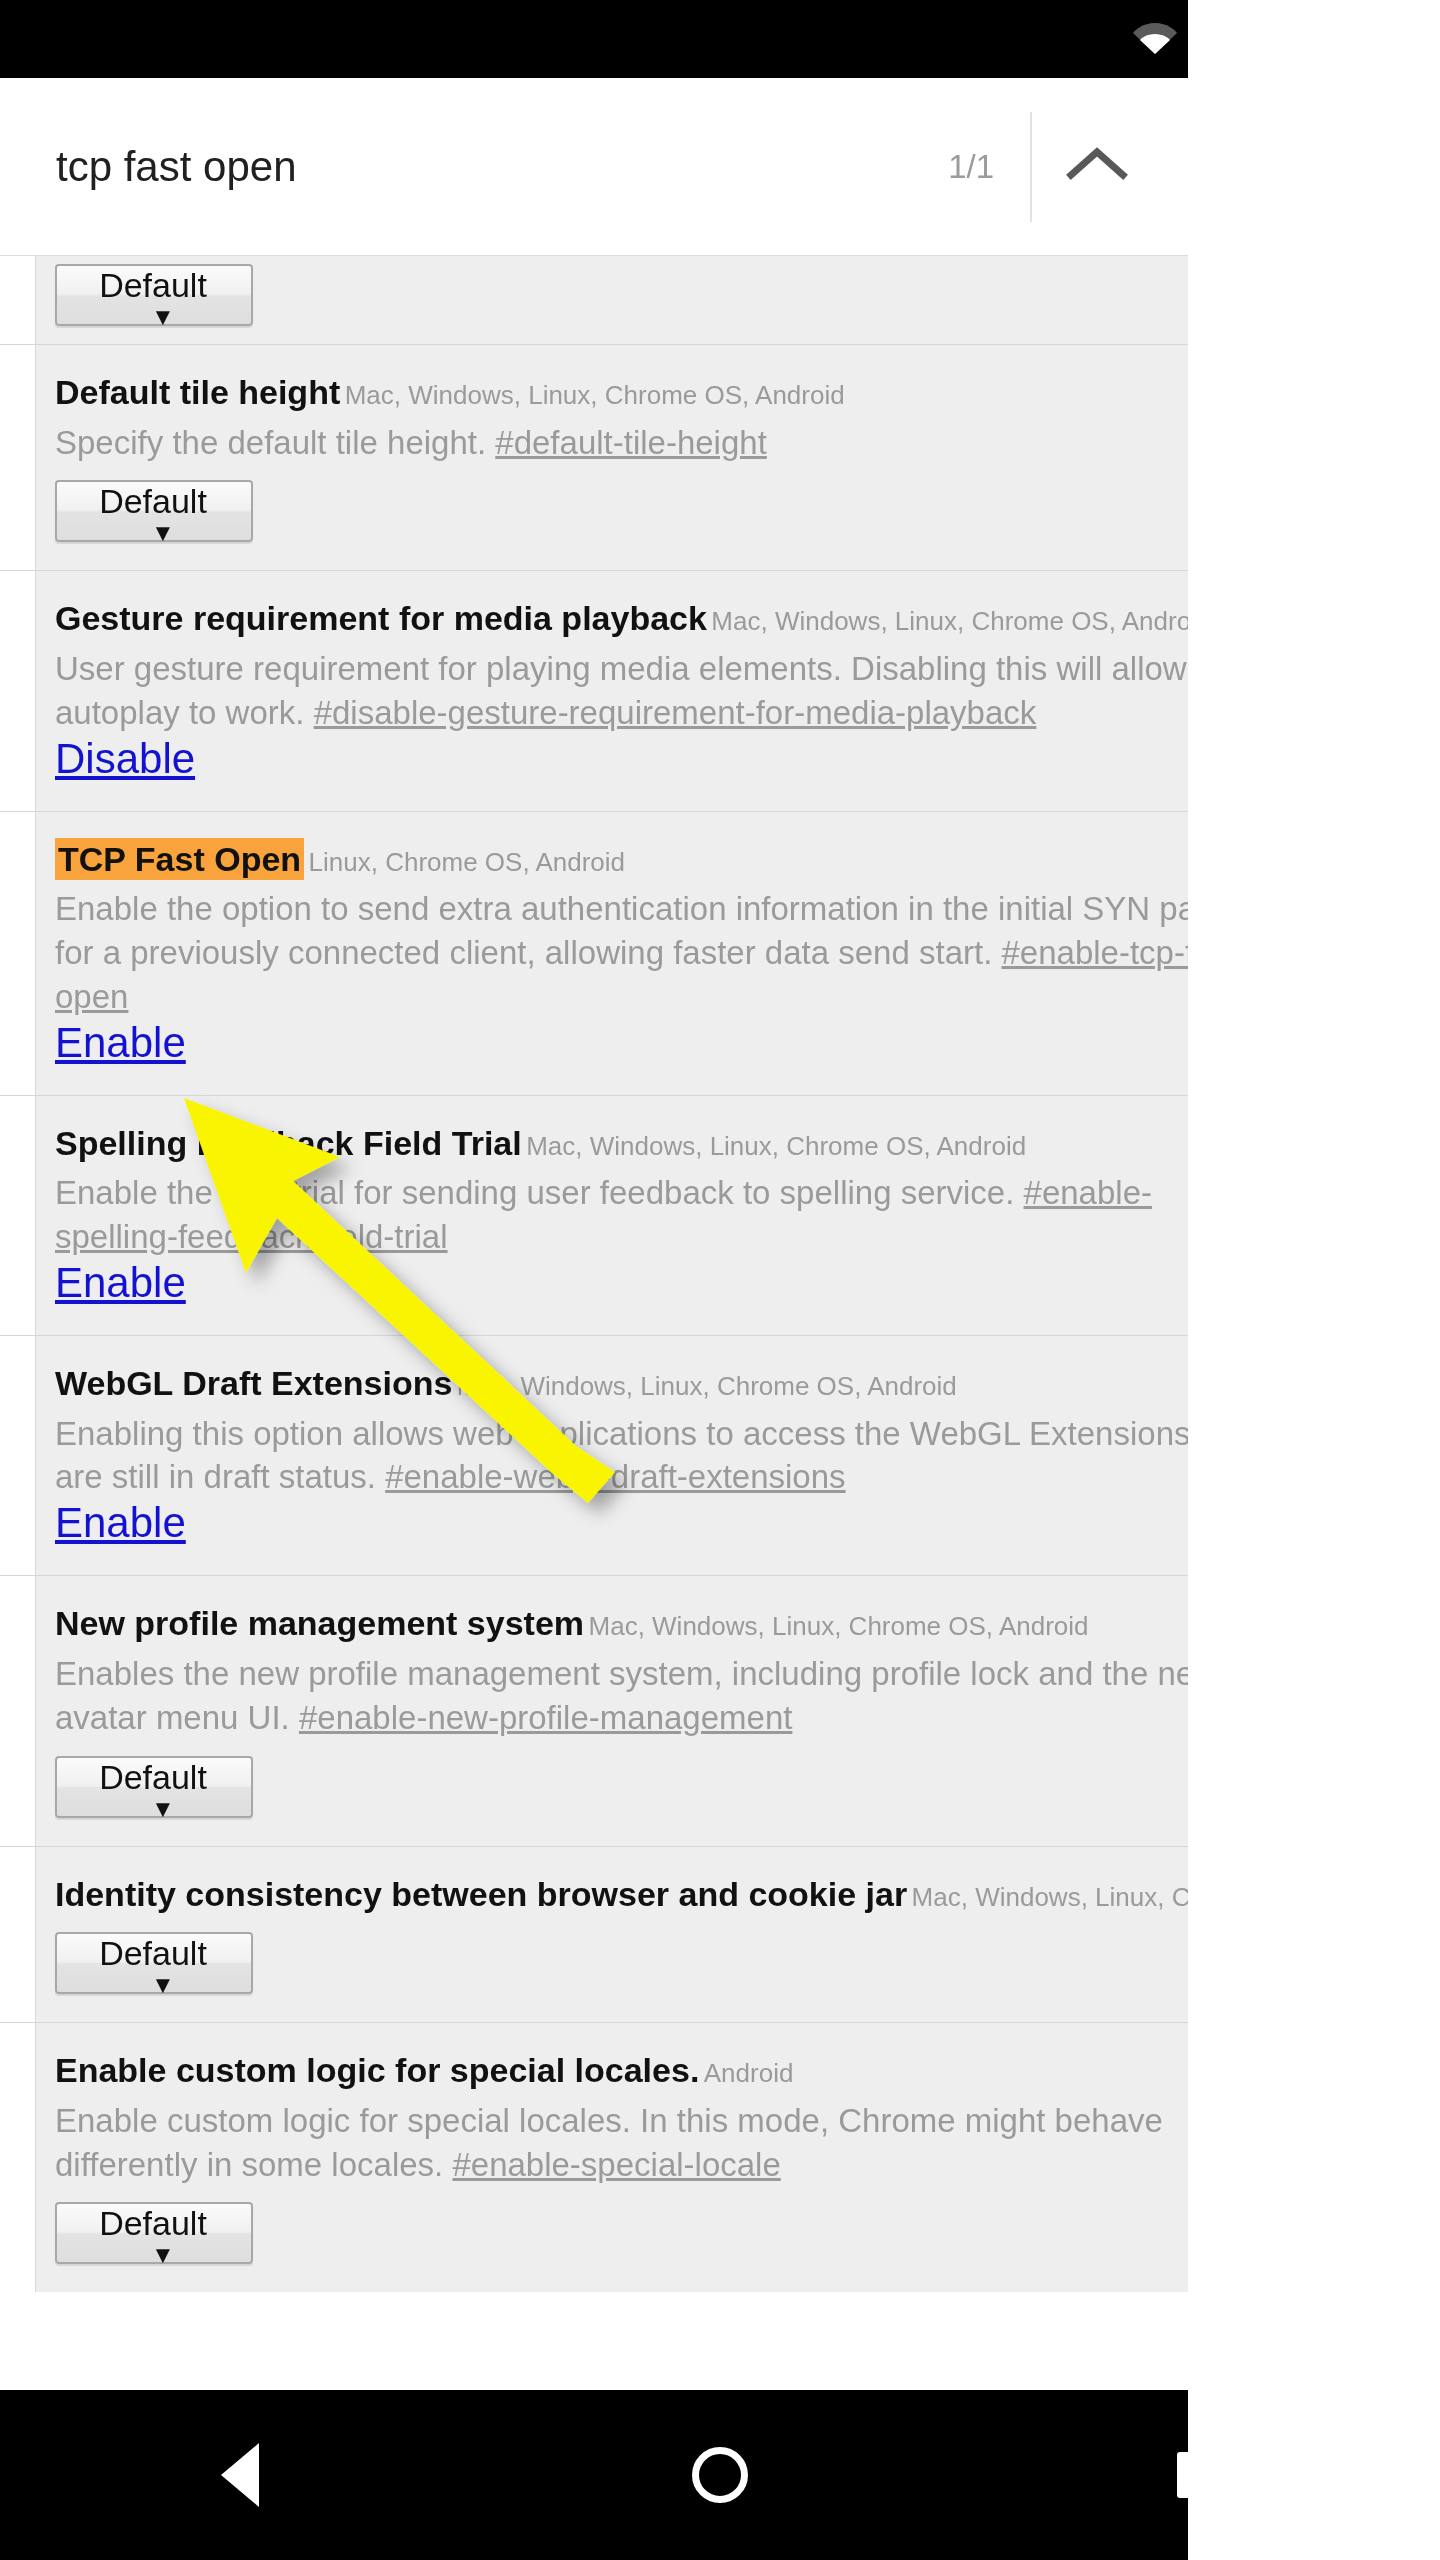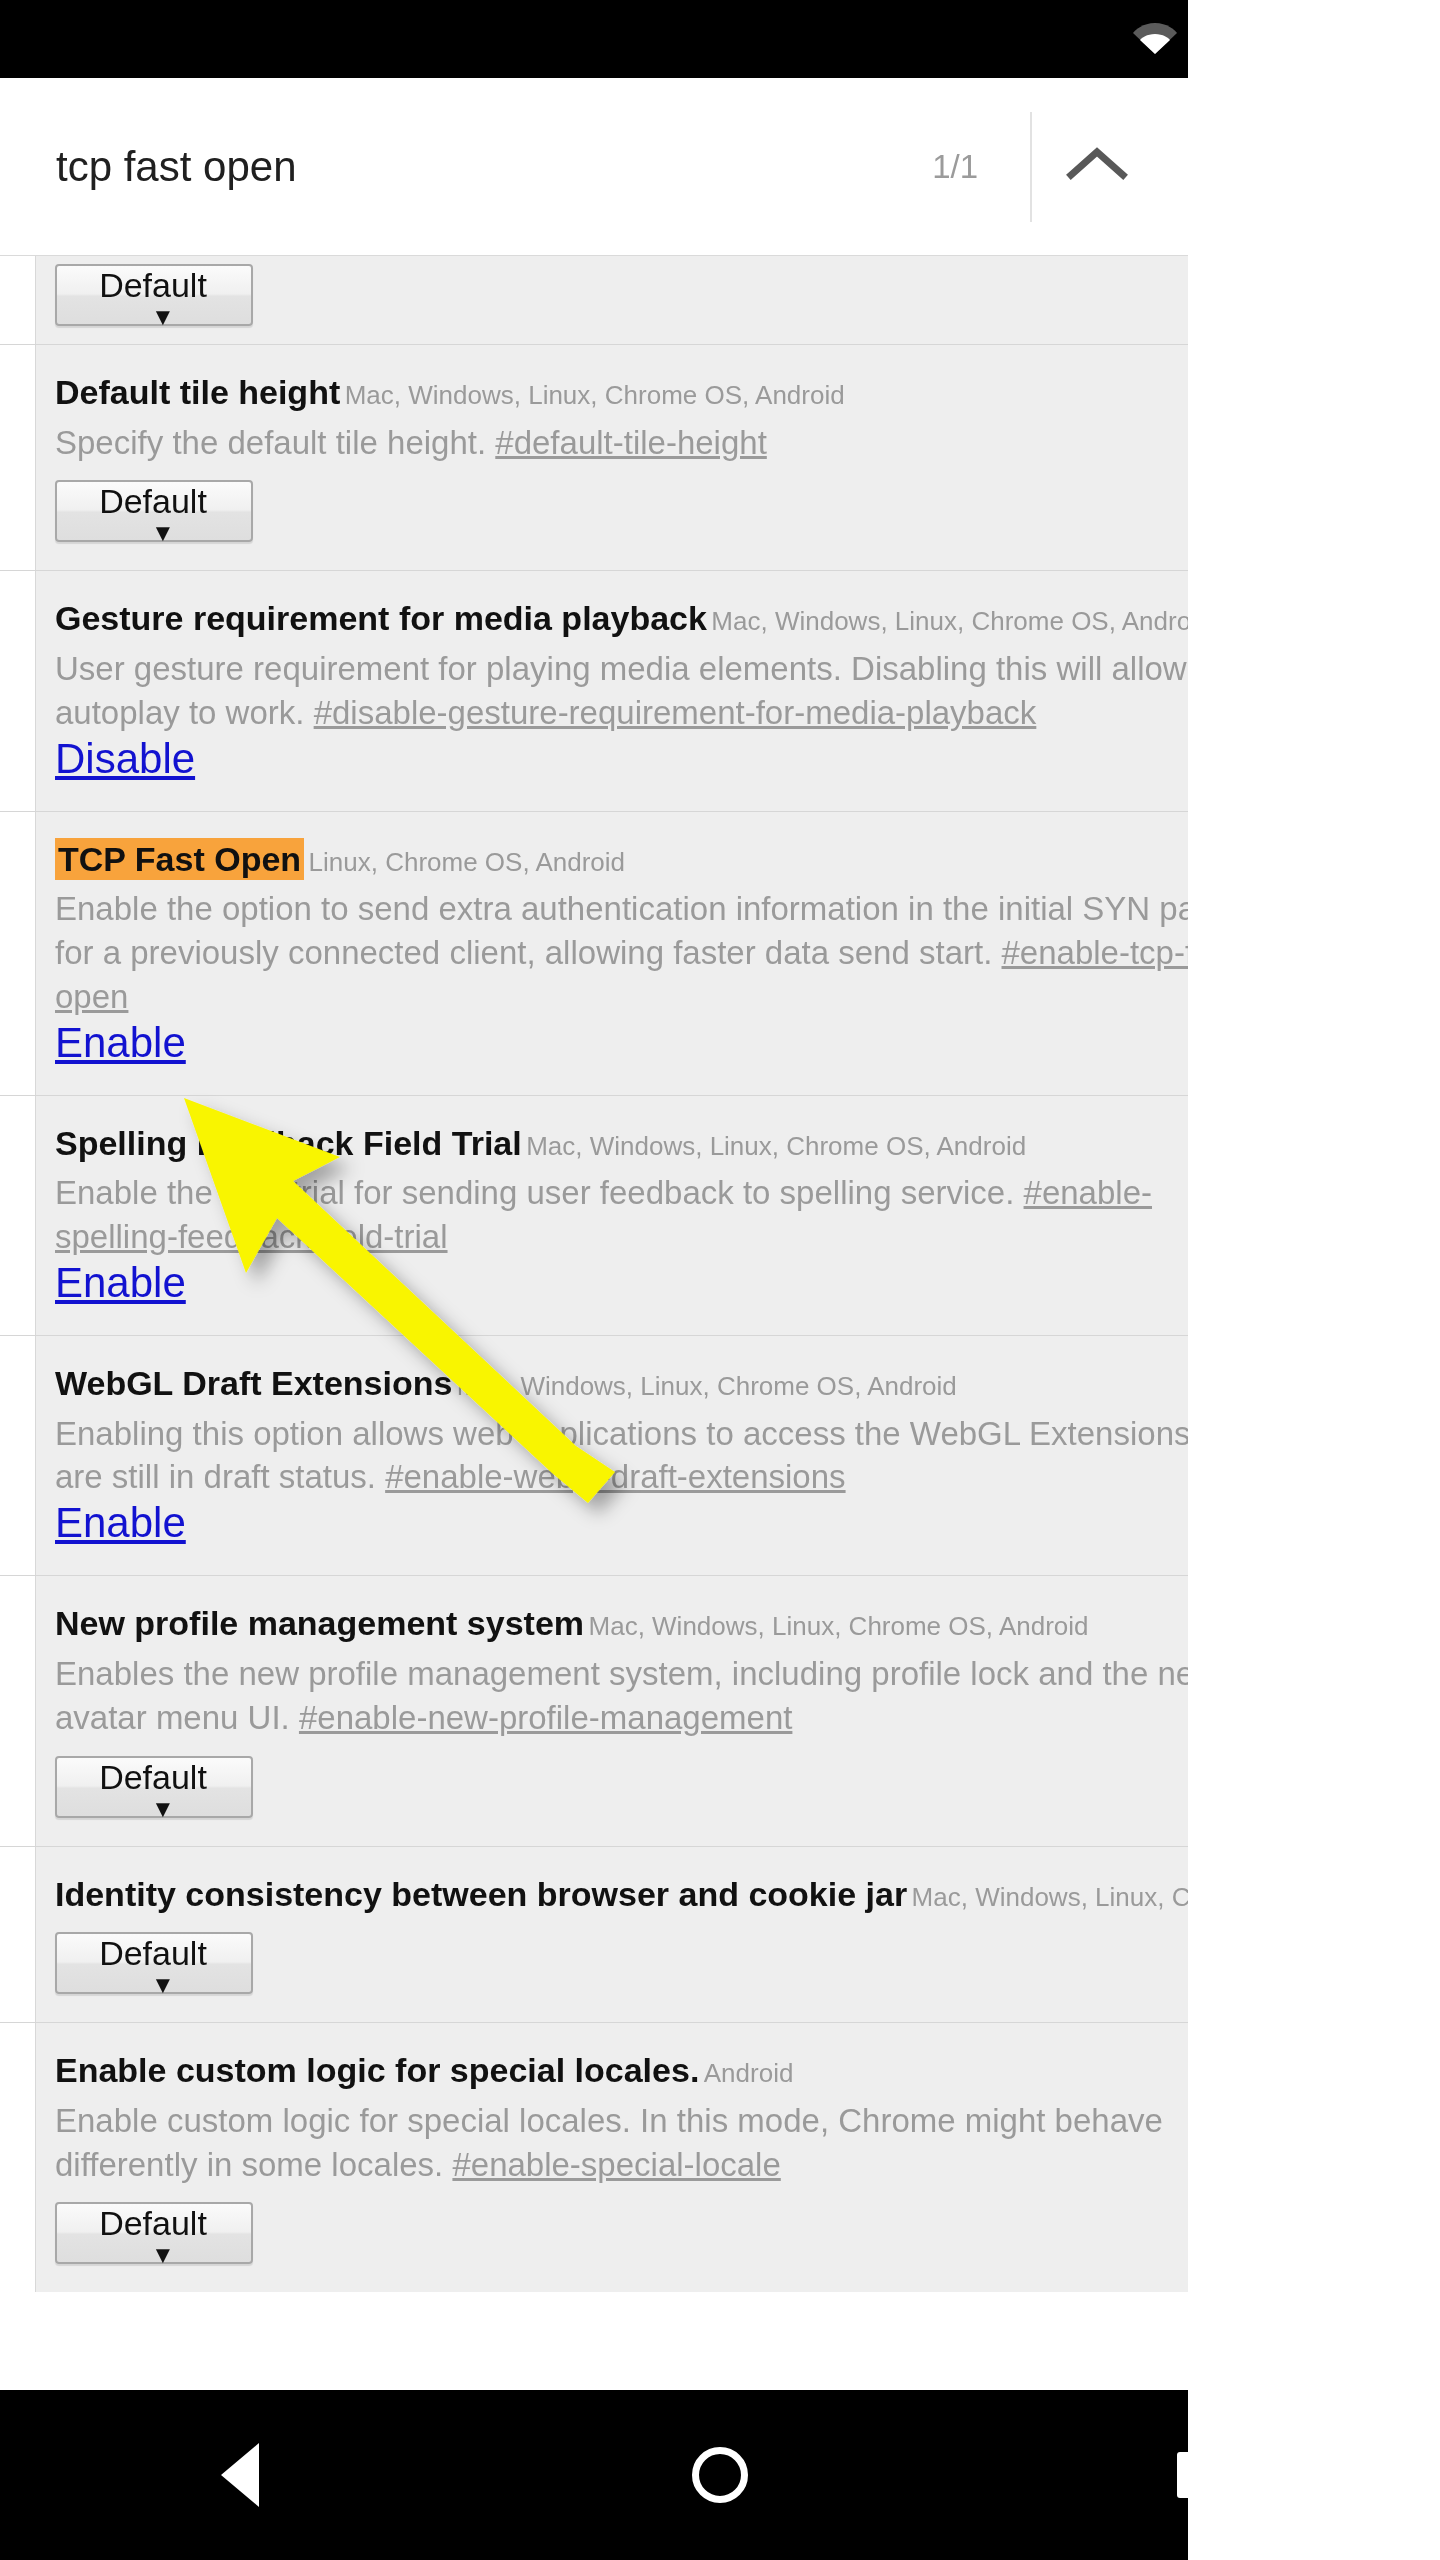--- a/index.html
+++ b/index.html
@@ -34,21 +34,21 @@
     position: absolute; left: 0; top: 78px; width: 1440px; height: 178px;
     background: #ffffff; display: flex; align-items: center;
     border-bottom: 1px solid #dadada;
   }
   .find-query {
     font-size: 42px; color: #202020; margin-left: 56px; flex: 0 0 auto;
     white-space: nowrap;
   }
   .find-spacer { flex: 1 1 auto; }
   .find-count {
-    font-size: 33px; color: #9b9b9b; margin-right: 52px; white-space: nowrap;
+    font-size: 33px; color: #9b9b9b; margin-right: 36px; white-space: nowrap;
   }
   .find-divider {
     width: 2px; height: 110px; background: #e2e2e2; flex: 0 0 auto;
   }
   .find-btn {
     width: 130px; height: 178px; display: flex; align-items: center;
     justify-content: center; flex: 0 0 auto; background: transparent;
     border: none; cursor: pointer;
   }
   .find-btn:last-child { margin-right: 18px; }

